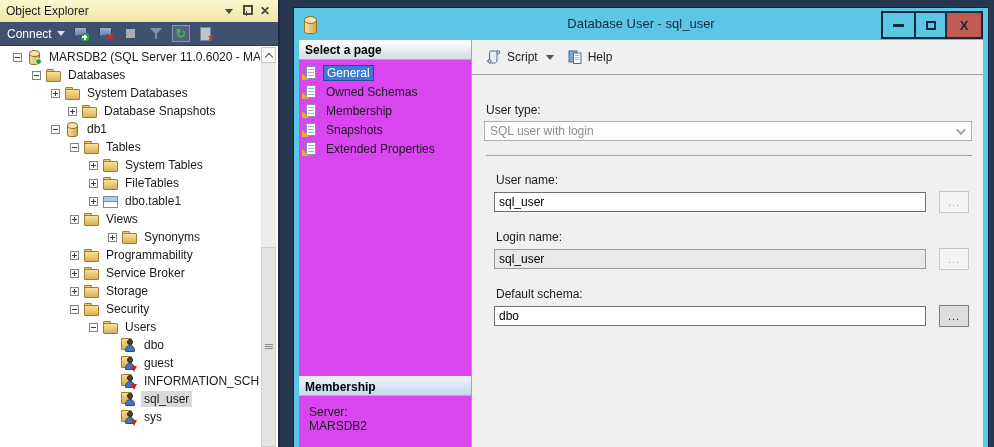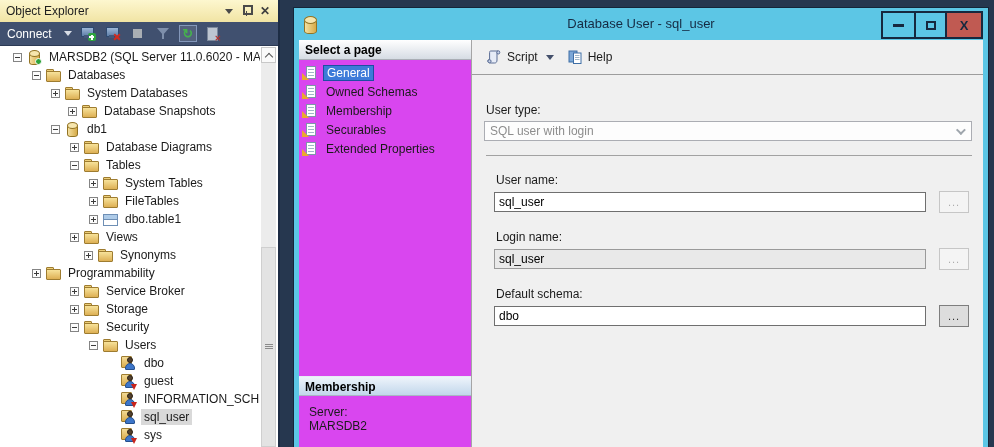--- a/index.html
+++ b/index.html
@@ -11,21 +11,21 @@
   .oe-title { height:22px; background:linear-gradient(#fdf7cf,#f1e4a4); display:flex; align-items:center; padding:0 6px; font-size:12px; color:#1e1e1e; }
   .oe-title .t { flex:1; }
   .oe-title-icons { display:flex; align-items:center; gap:9px; margin-right:2px; }
   .chev-down { width:0; height:0; border-left:4px solid transparent; border-right:4px solid transparent; border-top:5px solid #4a4a4a; }
   .pin { position:relative; width:9px; height:12px; }
   .pin::before { content:""; position:absolute; left:1px; top:0; width:6px; height:6px; border:2px solid #4a4a4a; }
   .pin::after { content:""; position:absolute; left:4px; top:6px; width:1px; height:5px; background:#4a4a4a; }
   .glyph-x { font-size:12px; font-weight:bold; color:#3f3f3f; line-height:1; }
 
   .oe-toolbar { height:24px; background:#40506f; border-bottom:1px solid #2c3a55; display:flex; align-items:center; padding:0 7px; gap:7px; }
-  .connect-btn { display:flex; align-items:center; gap:12px; color:#fff; font-size:12px; }
+  .connect-btn { display:flex; align-items:center; gap:5px; color:#fff; font-size:12px; }
   .connect-btn .chev-down { border-top-color:#d7dce5; }
   .tb-ico { position:relative; width:18px; height:17px; display:flex; align-items:center; justify-content:center; }
   .mon { position:relative; width:14px; height:13px; }
   .mon::before { content:""; position:absolute; left:0; top:0; width:11px; height:8px; background:linear-gradient(#9db6d6,#5d7ea8); border:1px solid #2e4a70; }
   .mon::after { content:""; position:absolute; left:3px; top:8px; width:5px; height:3px; background:#43597c; }
   .badge { position:absolute; right:-1px; bottom:-1px; width:8px; height:8px; border-radius:2px; }
   .badge.green { background:#2ea43f; }
   .badge.green::before { content:""; position:absolute; left:1.5px; top:3px; width:5px; height:2px; background:#fff; }
   .badge.green::after { content:""; position:absolute; left:3px; top:1.5px; width:2px; height:5px; background:#fff; }
   .badge.red { background:transparent; }
@@ -182,25 +182,20 @@
       <span class="expand plus"></span>
       <span class="ticon folder"></span>
       <span class="tlabel">Database Snapshots</span>
     </div>
     <div class="trow" style="padding-left:51px">
       <span class="expand minus"></span>
       <span class="ticon cyl"></span>
       <span class="tlabel">db1</span>
     </div>
     <div class="trow" style="padding-left:70px">
-      <span class="expand plus"></span>
-      <span class="ticon folder"></span>
-      <span class="tlabel">Database Diagrams</span>
-    </div>
-    <div class="trow" style="padding-left:70px">
       <span class="expand minus"></span>
       <span class="ticon folder"></span>
       <span class="tlabel">Tables</span>
     </div>
     <div class="trow" style="padding-left:89px">
       <span class="expand plus"></span>
       <span class="ticon folder"></span>
       <span class="tlabel">System Tables</span>
     </div>
     <div class="trow" style="padding-left:89px">
@@ -211,26 +206,26 @@
     <div class="trow" style="padding-left:89px">
       <span class="expand plus"></span>
       <span class="ticon table"></span>
       <span class="tlabel">dbo.table1</span>
     </div>
     <div class="trow" style="padding-left:70px">
       <span class="expand plus"></span>
       <span class="ticon folder"></span>
       <span class="tlabel">Views</span>
     </div>
-    <div class="trow" style="padding-left:84px">
+    <div class="trow" style="padding-left:108px">
       <span class="expand plus"></span>
       <span class="ticon folder"></span>
       <span class="tlabel">Synonyms</span>
     </div>
-    <div class="trow" style="padding-left:32px">
+    <div class="trow" style="padding-left:70px">
       <span class="expand plus"></span>
       <span class="ticon folder"></span>
       <span class="tlabel">Programmability</span>
     </div>
     <div class="trow" style="padding-left:70px">
       <span class="expand plus"></span>
       <span class="ticon folder"></span>
       <span class="tlabel">Service Broker</span>
     </div>
     <div class="trow" style="padding-left:70px">
@@ -350,21 +345,21 @@
               <i class="parrow"></i>
             </span>
           <span class="sp-label">Membership</span>
         </div>
         <div class="sp-item">
           <span class="picon">
               <i class="pdoc"></i>
               <i class="plines"></i>
               <i class="parrow"></i>
             </span>
-          <span class="sp-label">Securables</span>
+          <span class="sp-label">Snapshots</span>
         </div>
         <div class="sp-item">
           <span class="picon">
               <i class="pdoc"></i>
               <i class="plines"></i>
               <i class="parrow"></i>
             </span>
           <span class="sp-label">Extended Properties</span>
         </div>
       </div>

